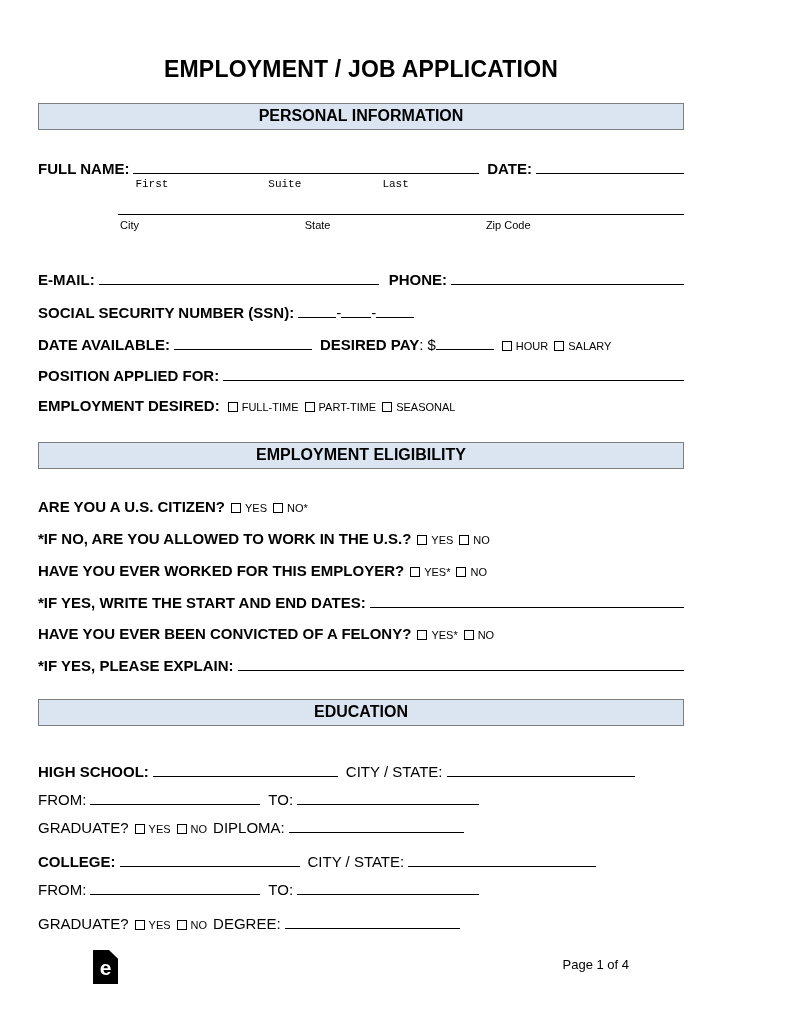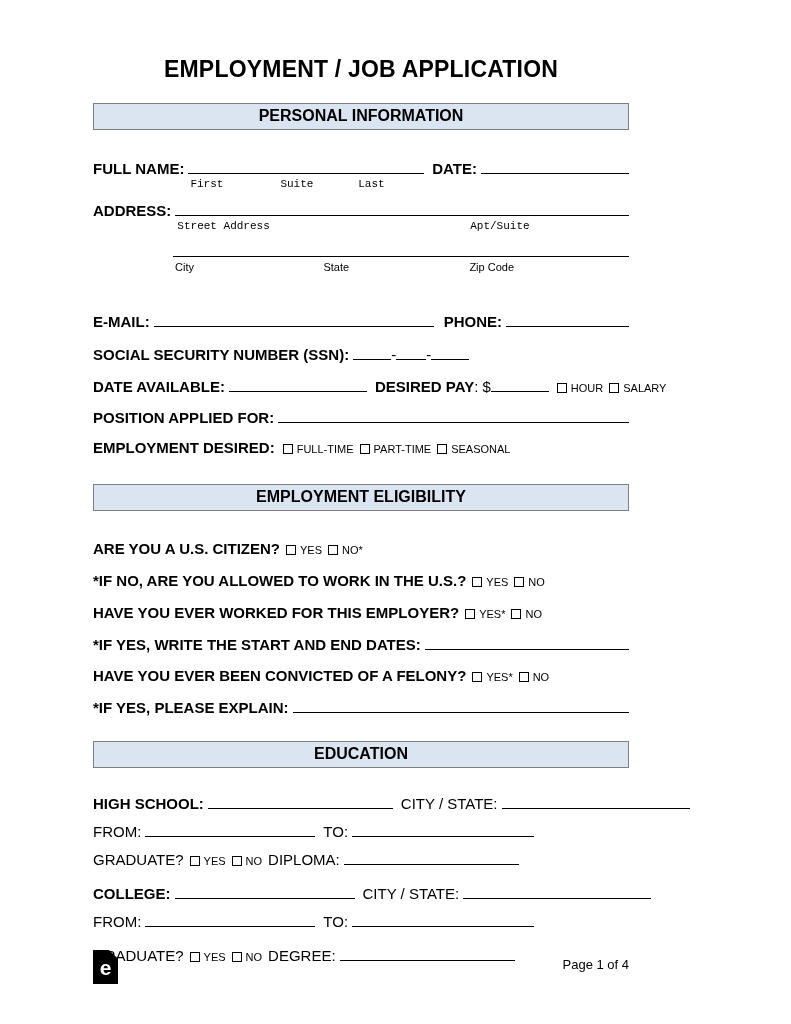--- a/index.html
+++ b/index.html
@@ -1,19 +1,19 @@
 <!DOCTYPE html>
 <html style="--hdr-bg: #dbe5f1; --hdr-border: #7f7f7f;"><head>
 <meta charset="utf-8">
 <style>
   :root { --hdr-bg:#dbe5f1; --hdr-border:#7f7f7f; }
   * { box-sizing: border-box; }
   html,body { margin:0; padding:0; background:#fff; }
   body { width:791px; height:1024px; font-family:"Liberation Sans", sans-serif; color:#000; }
-  .page { position:relative; width:722px; height:1024px; padding:0 93px; overflow:hidden; }
+  .page { position:relative; width:722px; height:1024px; padding:0 38px; overflow:hidden; }
 
   .title { margin:56px 0 0; text-align:center; font-size:23px; font-weight:bold; letter-spacing:.2px; }
 
   .sec-header { margin-top:20px; background:var(--hdr-bg); border:1px solid var(--hdr-border);
                 text-align:center; font-weight:bold; font-size:16px; padding:3px 0 4px; }
 
   .row { display:flex; align-items:baseline; font-size:15px; line-height:18px; white-space:nowrap; }
   .b { font-weight:bold; }
   .gap4 { margin-left:4px;font-family:Liberation Mono, monospace; } .gap6 { margin-left:6px; } .gap8 { margin-left:8px; } .gap10 { margin-left:10px;margin-top:32px; }
 
@@ -30,21 +30,21 @@
   .logo-page { position:absolute; inset:0; background:#000;
                clip-path:polygon(0 0, 64% 0, 100% 26%, 100% 100%, 0 100%); }
   .logo-fold { position:absolute; top:2px; right:1px; width:9px; height:9px; background:#000;
                clip-path:polygon(0 0, 100% 100%, 0 100%); transform:translate(-1.5px,1.5px); }
   .logo-letter { position:absolute; left:0; right:0; top:7px; text-align:center;
                  color:#fff; font-weight:bold; font-size:21px; line-height:21px; }
   .page-num { font-size:13px; margin-top:7px; }
 
   
   .mt30{margin-top:30px}.mt29{margin-top:29px}.mt26{margin-top:26px}.mt24{margin-top:24px}.mt16{margin-top:16px}.mt15{margin-top:15px}.mt14{margin-top:14px}
-  .mt13{margin-top:13px}.mt12{margin-top:12px}.mt10{margin-top:10px}.mt33{margin-top:27px}
+  .mt13{margin-top:13px}.mt12{margin-top:12px}.mt10{margin-top:10px}.mt33{margin-top:37px}
 </style>
 </head>
 <body>
 
 <div class="page">
 
   <div class="title">EMPLOYMENT / JOB APPLICATION</div>
 
   <div class="sec-header">PERSONAL INFORMATION</div>
 
@@ -52,27 +52,20 @@
     <span class="b">FULL NAME:</span>
     <span class="field grow gap4">
       <span class="sub" style="left:2px">First</span>
       <span class="sub" style="left:39%">Suite</span>
       <span class="sub" style="left:72%">Last</span>
     </span>
     <span class="b gap8">DATE:</span>
     <span class="field gap4" style="width:148px"></span>
   </div>
 
-  <div class="row mt24">
-    <span class="b">ADDRESS:</span>
-    <span class="field grow gap4">
-      <span class="sub" style="left:2px">Street Address</span>
-      <span class="sub" style="left:65%">Apt/Suite</span>
-    </span>
-  </div>
 
   <div class="row mt24">
     <span class="field grow" style="margin-left:80px">
       <span class="sub" style="left:2px">City</span>
       <span class="sub" style="left:33%">State</span>
       <span class="sub" style="left:65%">Zip Code</span>
     </span>
   </div>
 
   <div class="row mt24">

